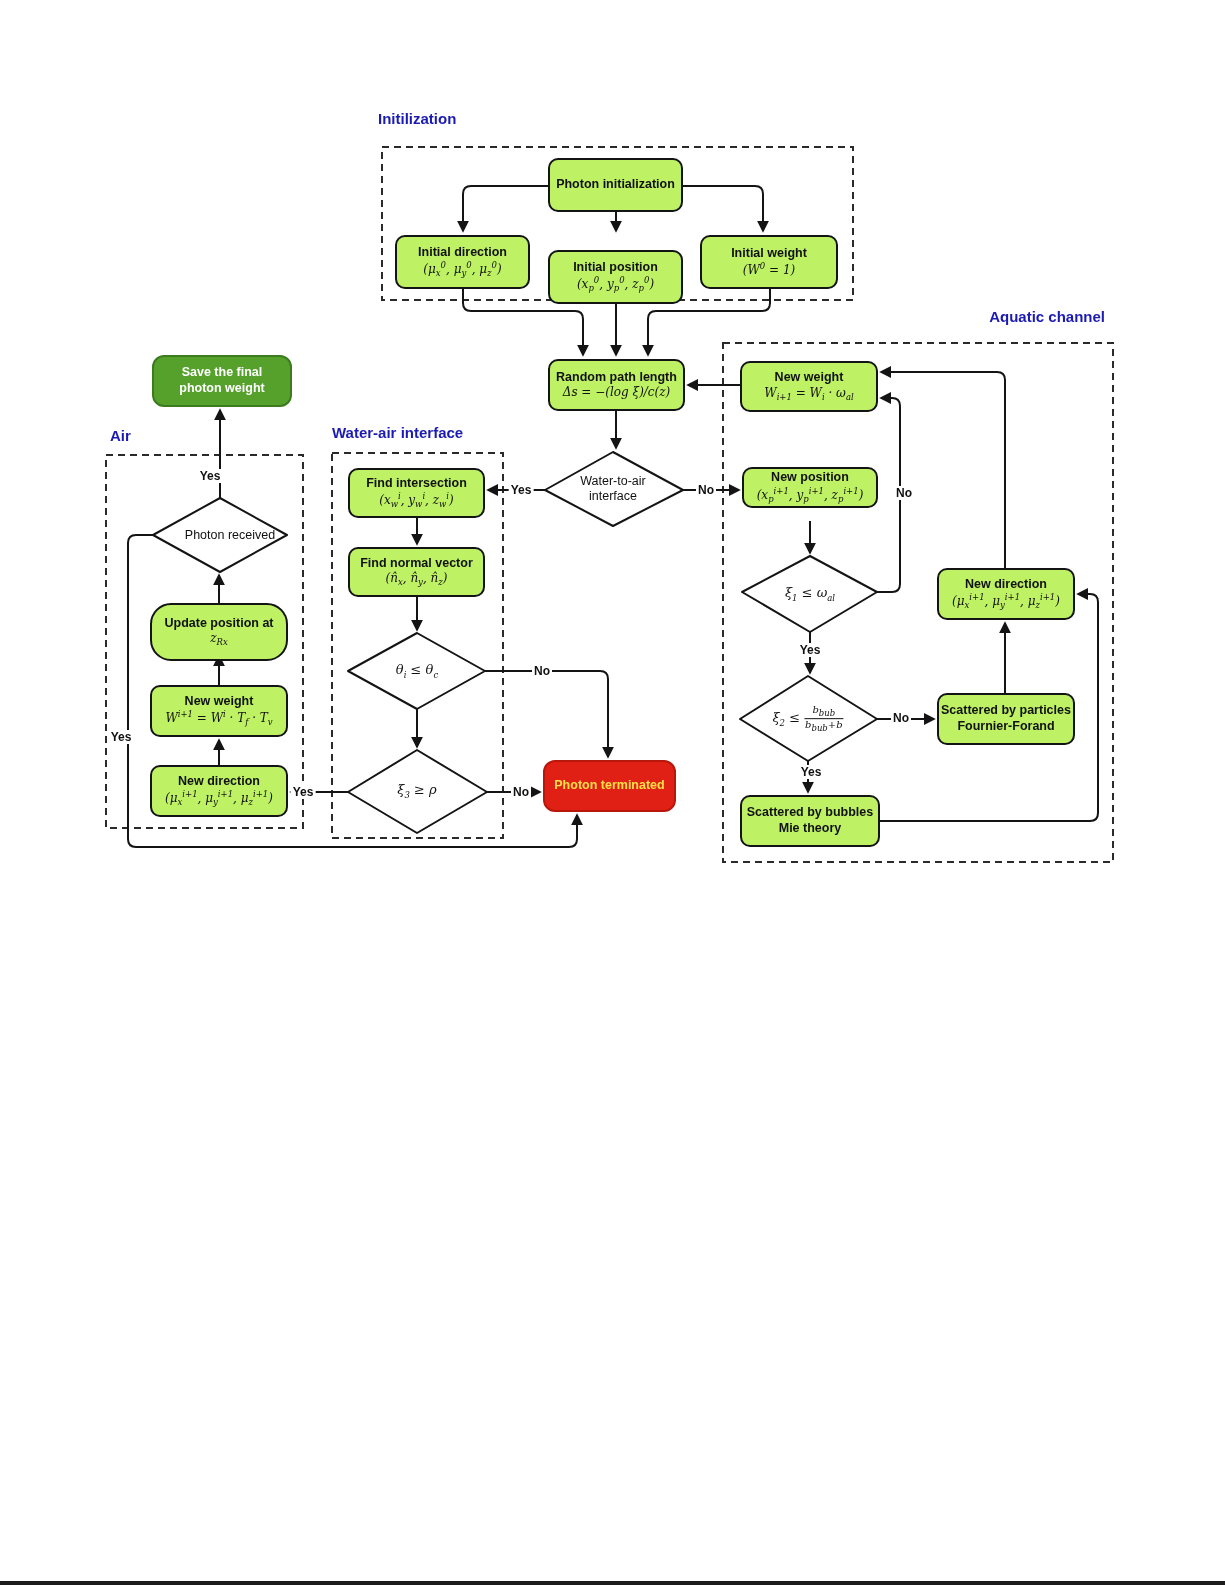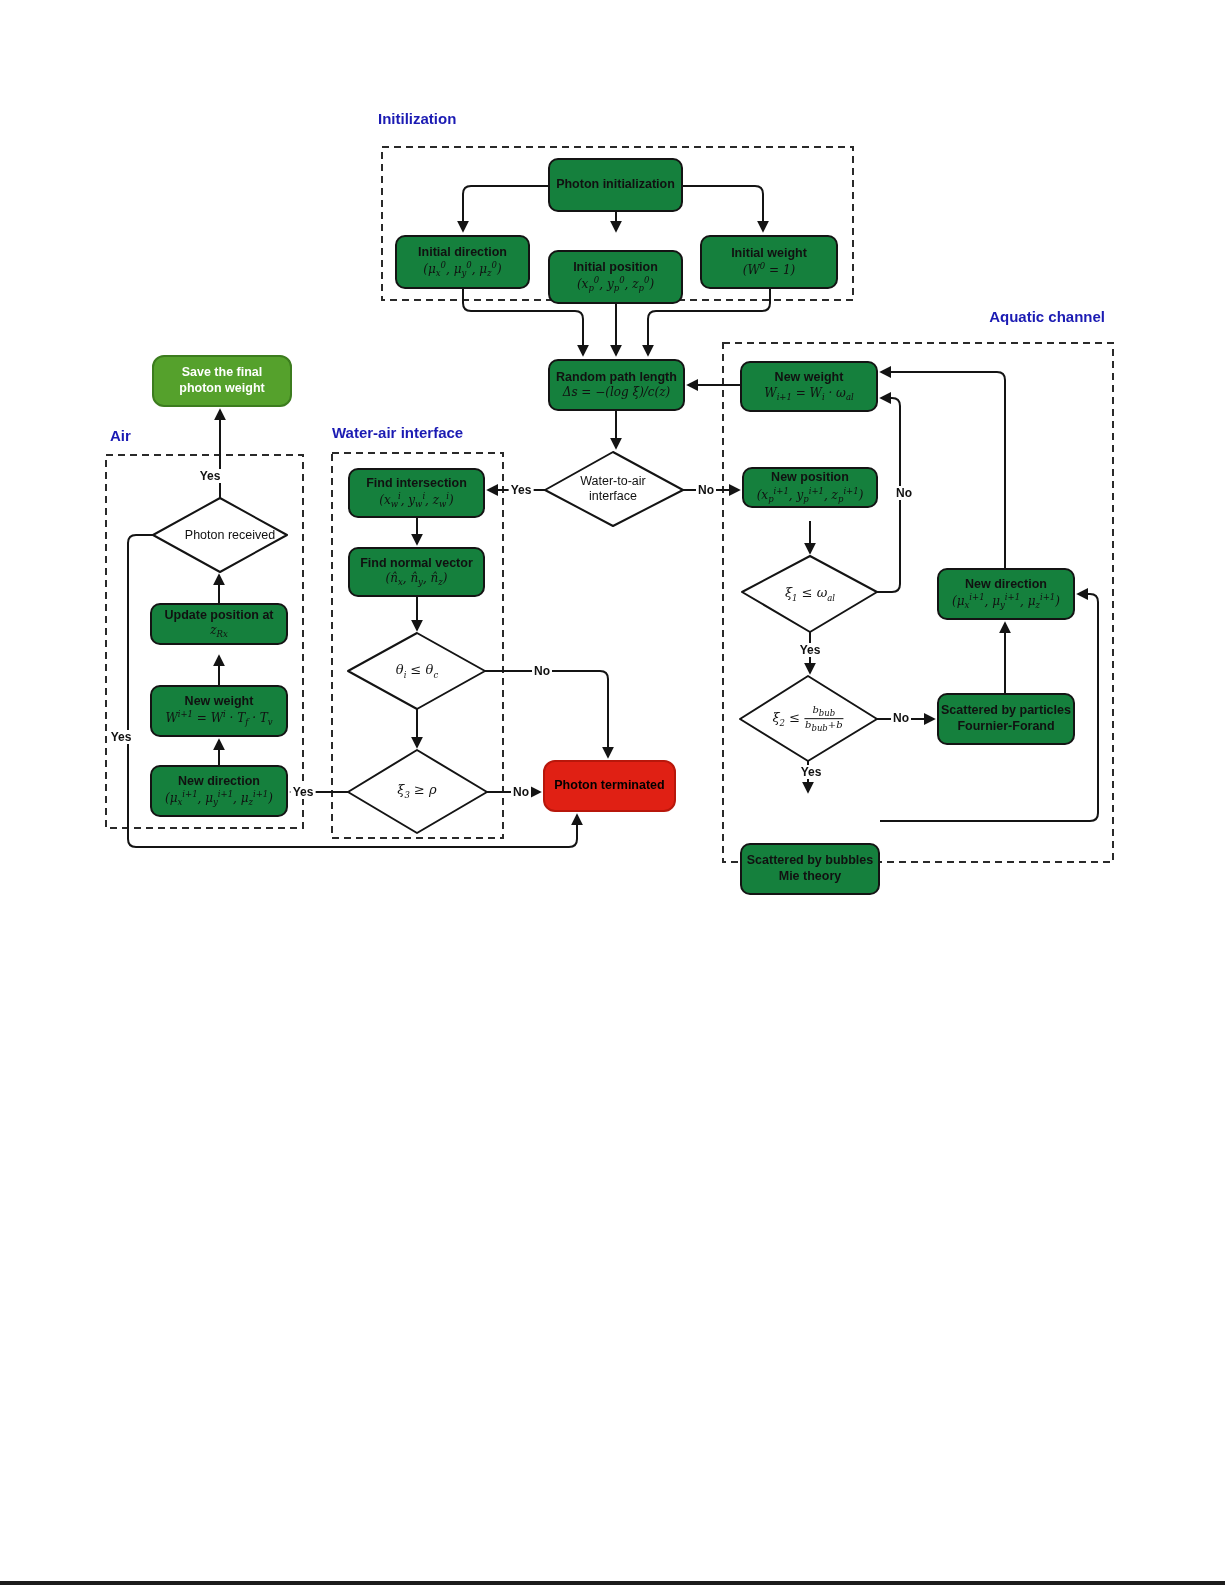--- a/index.html
+++ b/index.html
@@ -1,27 +1,27 @@
 <!DOCTYPE html>
 <html><head>
 <meta charset="utf-8">
 <style>
   html,body{margin:0;padding:0;background:#fff;}
   .canvas{position:relative;width:1225px;height:1585px;background:#fff;overflow:hidden;
           font-family:"Liberation Sans",sans-serif;color:#111;}
   svg.wires{position:absolute;left:0;top:0;}
-  .node{position:absolute;background:#15803d;border:2px solid #141414;border-radius:10px;
+  .node{position:absolute;background:#bef264;border:2px solid #141414;border-radius:10px;
         display:flex;flex-direction:column;align-items:center;justify-content:center;
         text-align:center;box-sizing:border-box;line-height:1.25;}
   .nt{font-weight:bold;font-size:12.5px;white-space:nowrap;}
   .nf{font-family:"DejaVu Serif",serif;font-style:italic;font-size:12px;white-space:nowrap;}
   .nf sub,.nf sup,.dmath sub,.dmath sup{font-size:8.5px;}
   .node.green{background:#55a12c;border-color:#3c7c1e;color:#fff;border-radius:12px;}
   .node.green .nt{white-space:normal;font-size:12.5px;}
-  .node.red{background:#e02014;border-color:#b8170b;color:#000000;border-radius:12px;}
+  .node.red{background:#e02014;border-color:#b8170b;color:#fde047;border-radius:12px;}
   .dlabel{position:absolute;transform:translate(-50%,-50%);text-align:center;line-height:1.2;}
   .dtitle{font-weight:normal;font-size:12.5px;}
   .dmath{font-family:"DejaVu Serif",serif;font-style:italic;font-size:13px;white-space:nowrap;}
   .elabel{position:absolute;transform:translate(-50%,-50%);font-weight:bold;font-size:12px;
           background:#fff;padding:0 2px;white-space:nowrap;}
   .stitle{position:absolute;color:#1b1bb3;font-weight:bold;font-size:15px;white-space:nowrap;}
   .frac{display:inline-flex;flex-direction:column;align-items:center;vertical-align:middle;
         font-size:10px;line-height:1.1;margin-left:4px;}
   .frac .fd{border-top:1px solid #111;padding:0 1px;}
   .bottombar{position:absolute;left:0;bottom:0;width:1225px;height:4px;background:#1c1c1c;}
@@ -129,30 +129,30 @@
   <div class="node" style="left:937px;top:568px;width:138px;height:52px;">
     <div class="nt">New direction</div>
     <div class="nf">(μ<sub>x</sub><sup>i+1</sup>, μ<sub>y</sub><sup>i+1</sup>, μ<sub>z</sub><sup>i+1</sup>)</div>
   </div>
 
   <div class="node" style="left:937px;top:693px;width:138px;height:52px;">
     <div class="nt">Scattered by particles</div>
     <div class="nt">Fournier-Forand</div>
   </div>
 
-  <div class="node" style="left:740px;top:795px;width:140px;height:52px;margin-top:48px;">
+  <div class="node" style="left:740px;top:795px;width:140px;height:52px;">
     <div class="nt">Scattered by bubbles</div>
     <div class="nt">Mie theory</div>
   </div>
 
   <div class="node green" style="left:152px;top:355px;width:140px;height:52px;padding:2px 8px;align-items:center;">
     <div class="nt">Save the final photon weight</div>
   </div>
 
-  <div class="node" style="left:150px;top:603px;width:138px;height:42px;">
+  <div class="node" style="left:150px;top:603px;width:138px;height:58px;border-radius:21px;">
     <div class="nt">Update position at</div>
     <div class="nf">z<sub>Rx</sub></div>
   </div>
 
   <div class="node" style="left:150px;top:685px;width:138px;height:52px;">
     <div class="nt">New weight</div>
     <div class="nf">W<sup>i+1</sup> = W<sup>i</sup> · T<sub>f</sub> · T<sub>v</sub></div>
   </div>
 
   <div class="node" style="left:150px;top:765px;width:138px;height:52px;">

